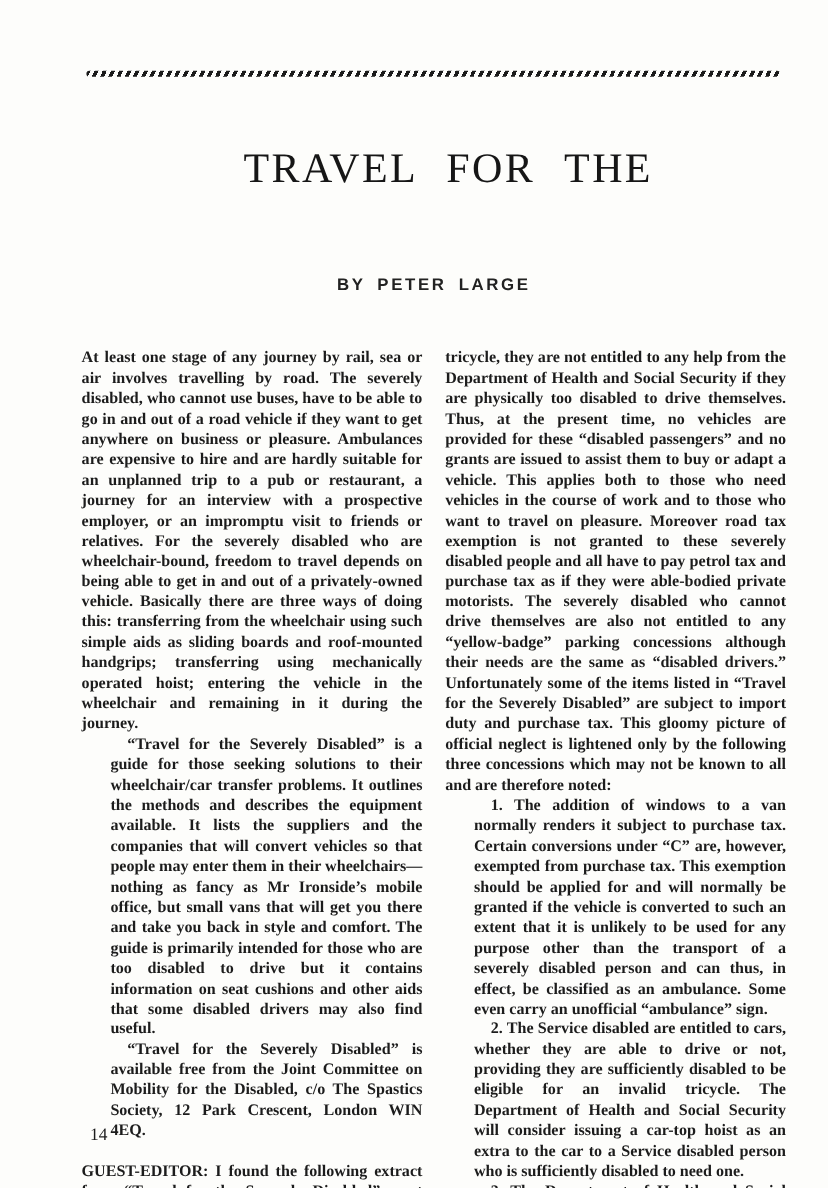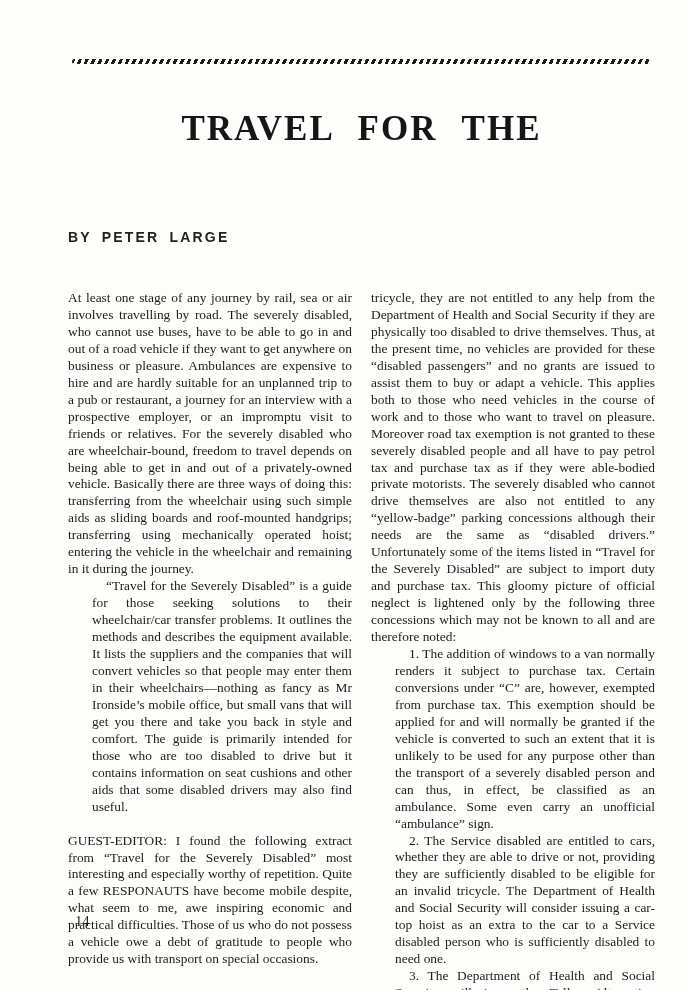--- a/index.html
+++ b/index.html
@@ -25,33 +25,33 @@
       rgba(0,0,0,0) 3px, rgba(0,0,0,0) 6.2px
     );
     border-radius: 3px;
   }
   .title {
     position: absolute;
     left: 68px; top: 104px;
     width: 587px;
     text-align: center;
     font-family: "Liberation Serif", serif;
-    font-weight: bold;
+    font-weight: normal;
     font-size: 35px;
     line-height: 49px;
     letter-spacing: 2px;
     word-spacing: 14px;
     color: #161616;
-    margin: 0;
+    margin: 12px;
   }
   .byline {
     position: absolute;
     left: 68px; top: 229px;
     width: 587px;
-    text-align: left;
+    text-align: center;
     font-family: "Liberation Sans", sans-serif;
     font-weight: bold;
     font-size: 14px;
     letter-spacing: 2.2px;
     word-spacing: 4px;
     color: #222222;
   }
   .columns {
     position: absolute;
     left: 68px; top: 290px;
@@ -59,26 +59,26 @@
     display: flex;
     gap: 19px;
   }
   .col {
     width: 284px;
     font-size: 13.4px;
     line-height: 16.95px;
     text-align: justify;
     color: #1c1c1c;
   }
-  .para { margin: 0; }
+  .para { margin: 0; font-weight: bold; }
   .para.indent { text-indent: 14px; margin-left: 24px; }
   .para.space-before { margin-top: 17px; }
   .page-number {
     position: absolute;
-    left: 75px; top: 913px;
+    left: 75px; top: 938px;
     font-size: 14.5px;
     color: #1c1c1c;
     font-family: Liberation Serif, serif;
   }
 </style>
 </head>
 <body>
 
 <div class="page">
 
@@ -87,20 +87,21 @@
   <h1 class="title">
     <span>TRAVEL FOR THE</span><br>
   </h1>
 
   <div class="byline">BY PETER LARGE</div>
 
   <div class="columns">
     <div class="col">
         <p class="para">At least one stage of any journey by rail, sea or air involves travelling by road.  The severely disabled, who cannot use buses, have to be able to go in and out of a road vehicle if they want to get anywhere on business or pleasure.  Ambulances are expensive to hire and are hardly suitable for an unplanned trip to a pub or restaurant, a journey for an interview with a prospective employer, or an impromptu visit to friends or relatives.  For the severely disabled who are wheelchair-bound, freedom to travel depends on being able to get in and out of a privately-owned vehicle.  Basically there are three ways of doing this: transferring from the wheelchair using such simple aids as sliding boards and roof-mounted handgrips; transferring using mechanically operated hoist; entering the vehicle in the wheelchair and remaining in it during the journey.</p>
         <p class="para indent">“Travel for the Severely Disabled” is a guide for those seeking solutions to their wheelchair/car transfer problems.  It outlines the methods and describes the equipment available.  It lists the suppliers and the companies that will convert vehicles so that people may enter them in their wheelchairs—nothing as fancy as Mr Ironside’s mobile office, but small vans that will get you there and take you back in style and comfort.  The guide is primarily intended for those who are too disabled to drive but it contains information on seat cushions and other aids that some disabled drivers may also find useful.</p>
+        <p class="para indent">“Travel for the Severely Disabled” is available free from the Joint Committee on Mobility for the Disabled, c/o The Spastics Society, 12 Park Crescent, London WIN 4EQ.</p>
         <p class="para space-before">GUEST-EDITOR: I found the following extract from “Travel for the Severely Disabled” most interesting and especially worthy of repetition. Quite a few RESPONAUTS have become mobile despite, what seem to me, awe inspiring economic and practical difficulties.  Those of us who do not possess a vehicle owe a debt of gratitude to people who provide us with transport on special occasions.</p>
       </div>
     <div class="col">
         <p class="para">tricycle, they are not entitled to any help from the Department of Health and Social Security if they are physically too disabled to drive themselves. Thus, at the present time, no vehicles are provided for these “disabled passengers” and no grants are issued to assist them to buy or adapt a vehicle. This applies both to those who need vehicles in the course of work and to those who want to travel on pleasure.  Moreover road tax exemption is not granted to these severely disabled people and all have to pay petrol tax and purchase tax as if they were able-bodied private motorists.  The severely disabled who cannot drive themselves are also not entitled to any “yellow-badge” parking concessions although their needs are the same as “disabled drivers.”  Unfortunately some of the items listed in “Travel for the Severely Disabled” are subject to import duty and purchase tax.  This gloomy picture of official neglect is lightened only by the following three concessions which may not be known to all and are therefore noted:</p>
         <p class="para indent">1.  The addition of windows to a van normally renders it subject to purchase tax.  Certain conversions under “C” are, however, exempted from purchase tax.  This exemption should be applied for and will normally be granted if the vehicle is converted to such an extent that it is unlikely to be used for any purpose other than the transport of a severely disabled person and can thus, in effect, be classified as an ambulance.  Some even carry an unofficial “ambulance” sign.</p>
         <p class="para indent">2.  The Service disabled are entitled to cars, whether they are able to drive or not, providing they are sufficiently disabled to be eligible for an invalid tricycle.  The Department of Health and Social Security will consider issuing a car-top hoist as an extra to the car to a Service disabled person who is sufficiently disabled to need one.</p>
         <p class="para indent">3.  The Department of Health and Social Security will issue the Talley Alternating Pressure Pad free on loan to certain severely disabled categories whose physical condition warrants its use.  These three concessions were secured following representations made by the JOINT COMMITTEE ON MOBILITY FOR THE DISABLED.</p>
       </div>
   </div>
 

